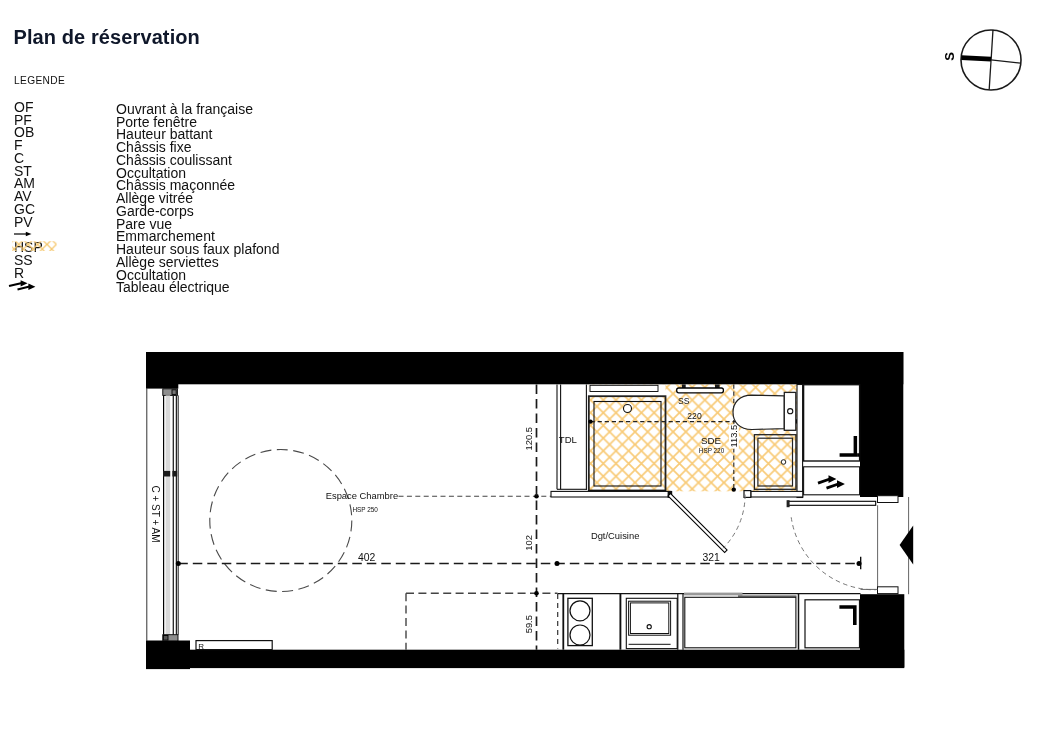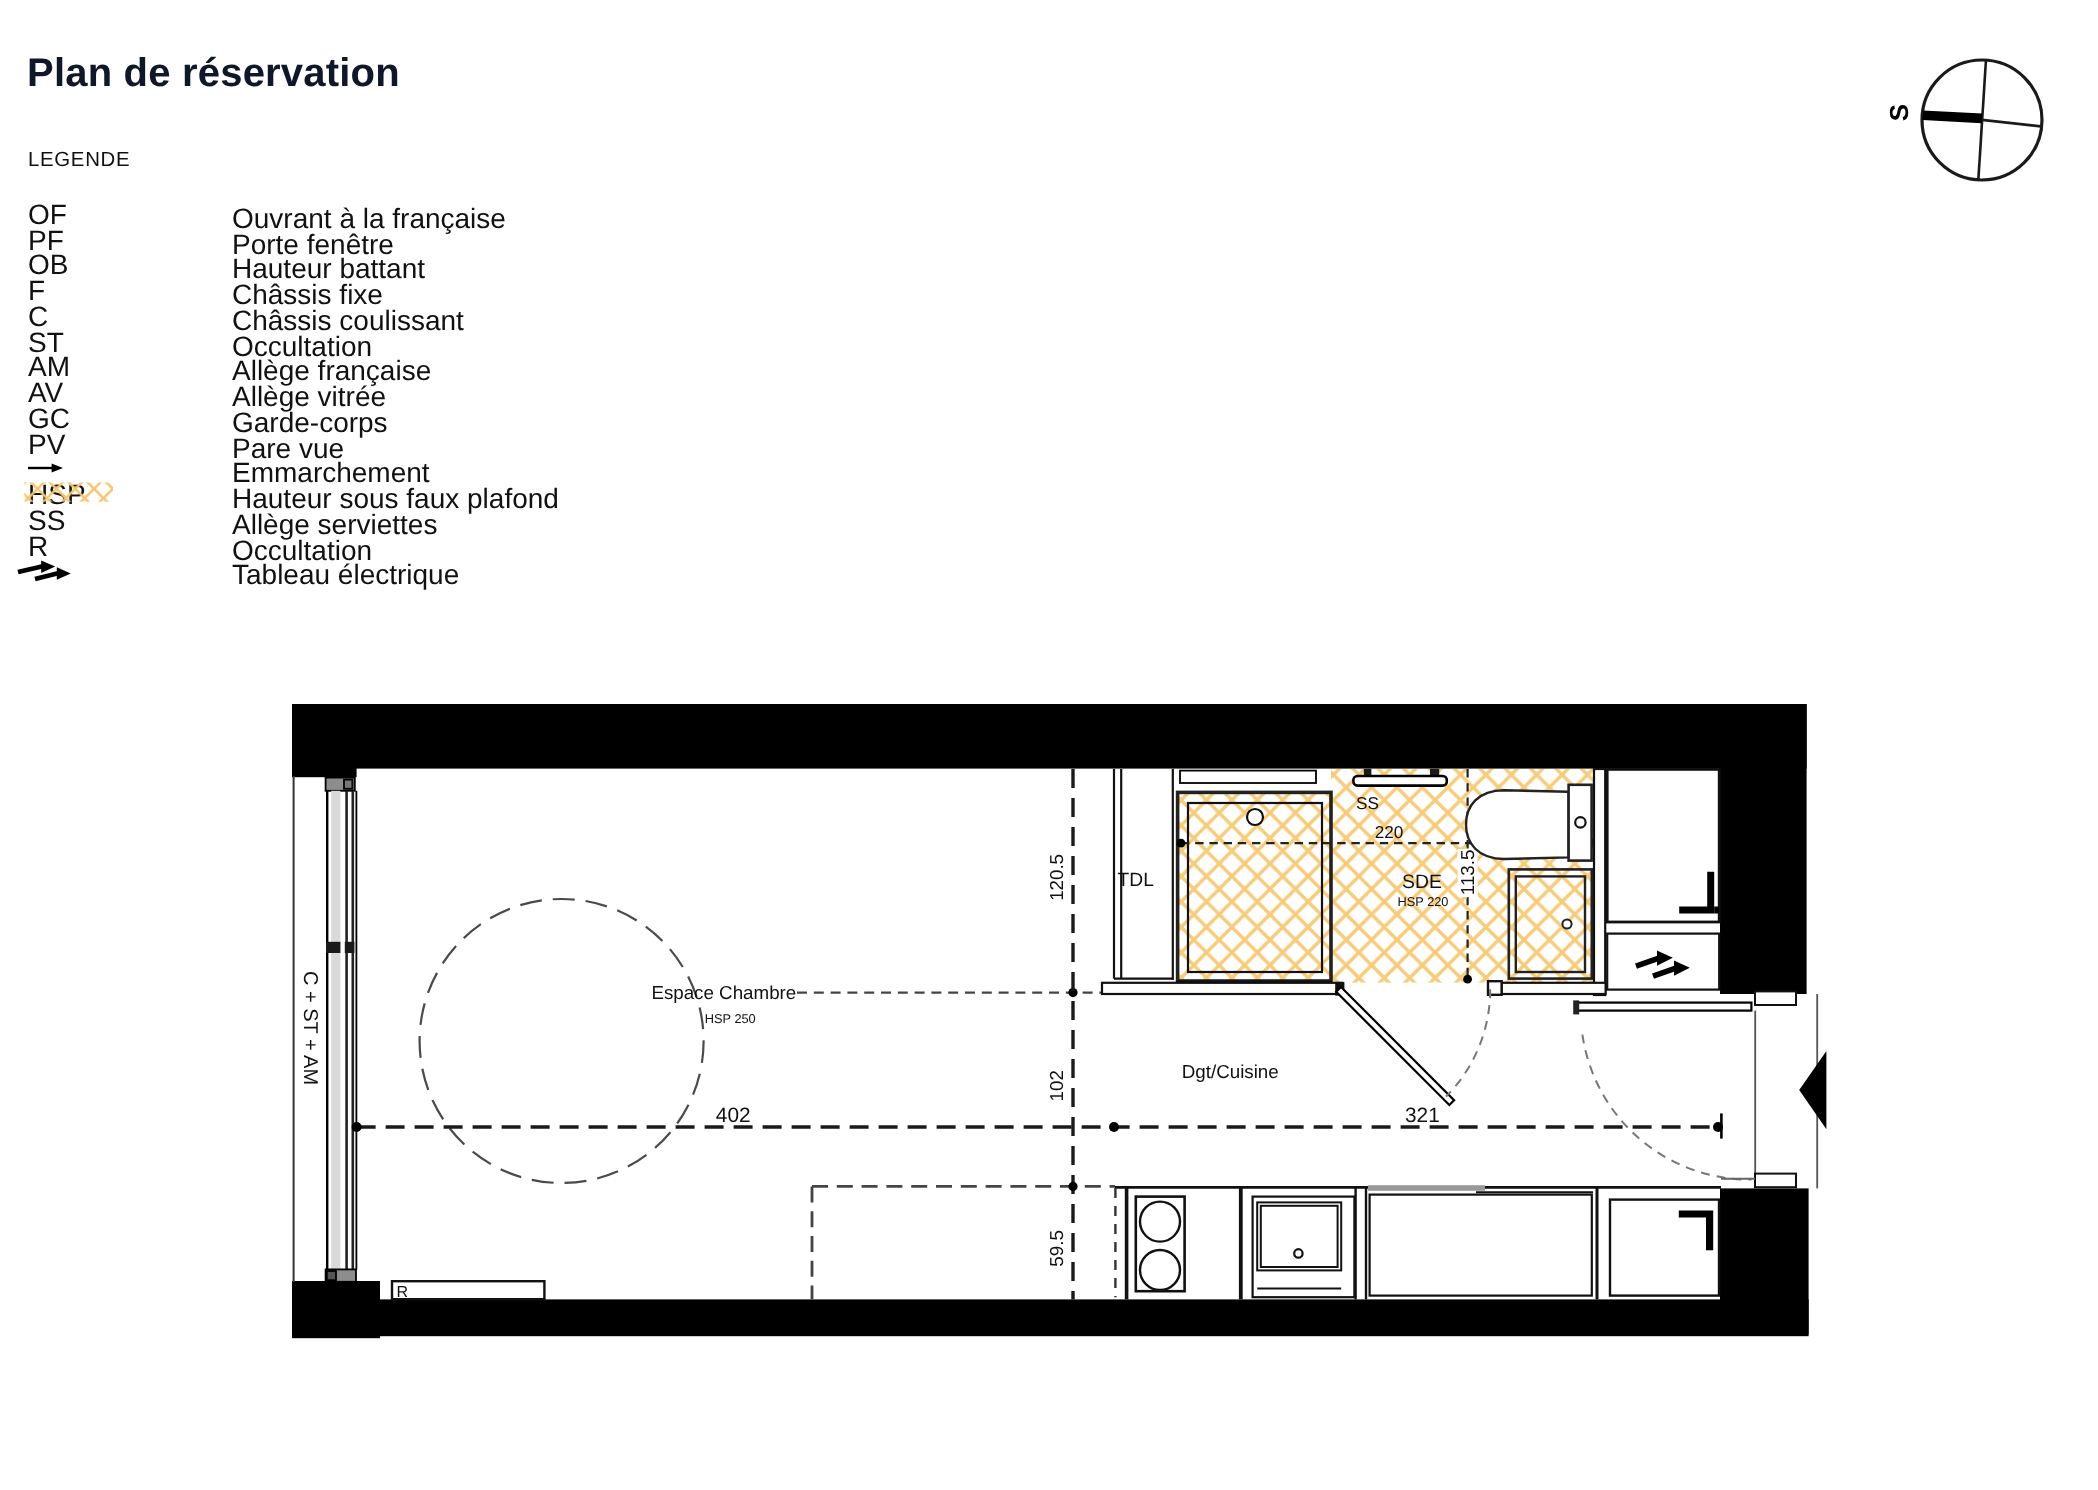--- a/index.html
+++ b/index.html
@@ -20,21 +20,21 @@
 <div class="lr" style="top:113.6px"><span>PF</span><span class="c2">Porte fenêtre</span></div>
 
 <div class="lr" style="top:126.3px"><span>OB</span><span class="c2">Hauteur battant</span></div>
 
 <div class="lr" style="top:139.1px"><span>F</span><span class="c2">Châssis fixe</span></div>
 
 <div class="lr" style="top:151.8px"><span>C</span><span class="c2">Châssis coulissant</span></div>
 
 <div class="lr" style="top:164.6px"><span>ST</span><span class="c2">Occultation</span></div>
 
-<div class="lr" style="top:177.3px"><span>AM</span><span class="c2">Allège française</span></div>
+<div class="lr" style="top:177.3px"><span>AM</span><span class="c2">Châssis maçonnée</span></div>
 
 <div class="lr" style="top:190.1px"><span>AV</span><span class="c2">Allège vitrée</span></div>
 
 <div class="lr" style="top:202.8px"><span>GC</span><span class="c2">Garde-corps</span></div>
 
 <div class="lr" style="top:215.6px"><span>PV</span><span class="c2">Pare vue</span></div>
 
 <div class="lr" style="top:228.3px">
     <span class="c2">Emmarchement</span>
   </div>

